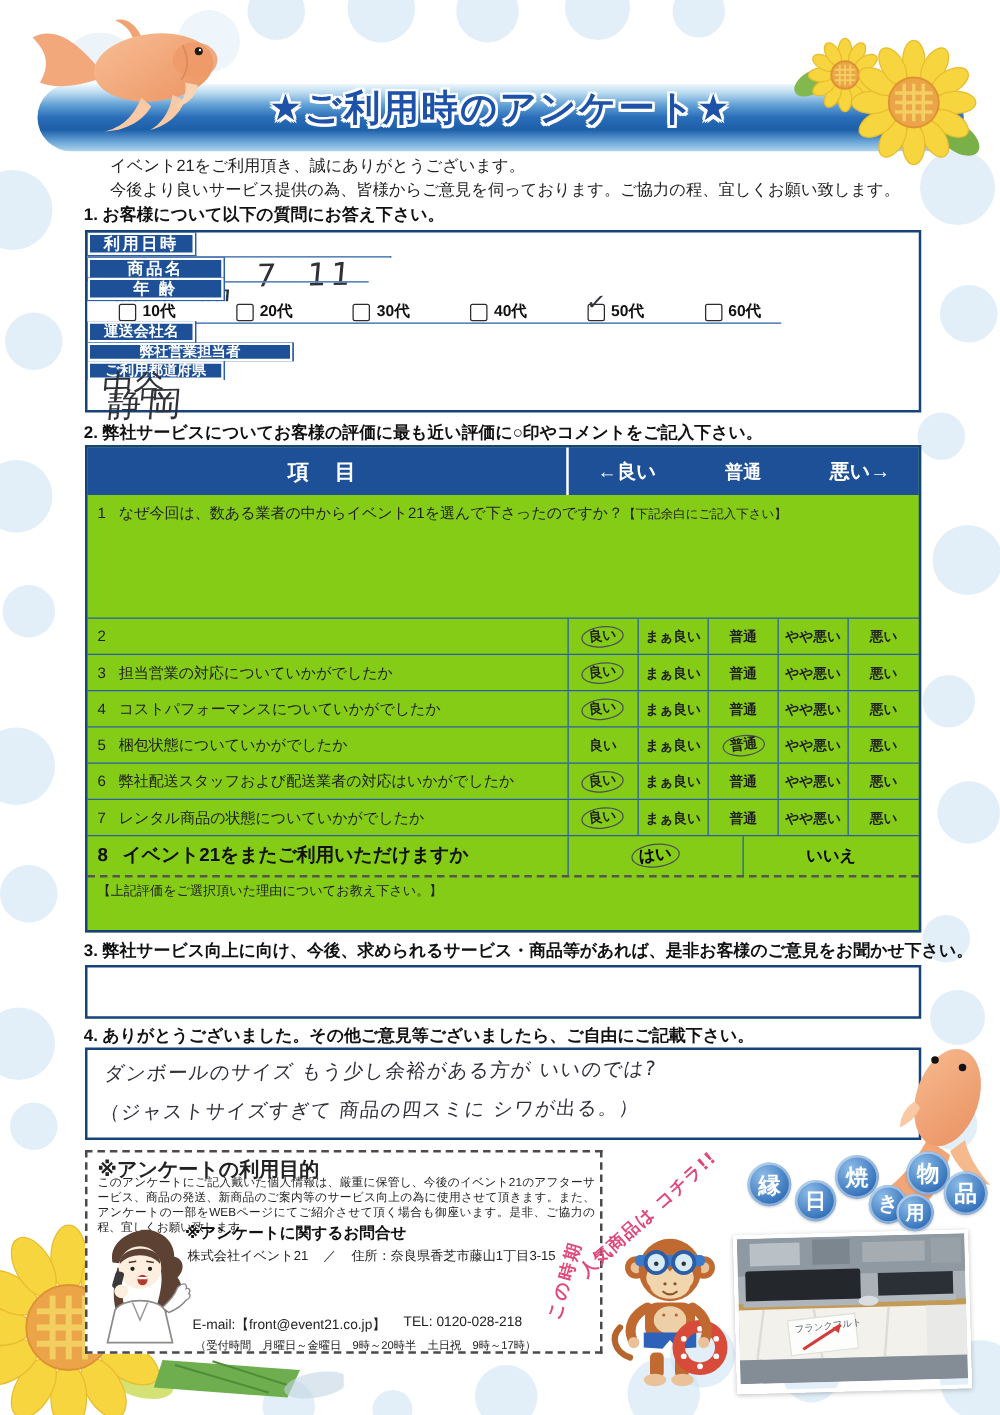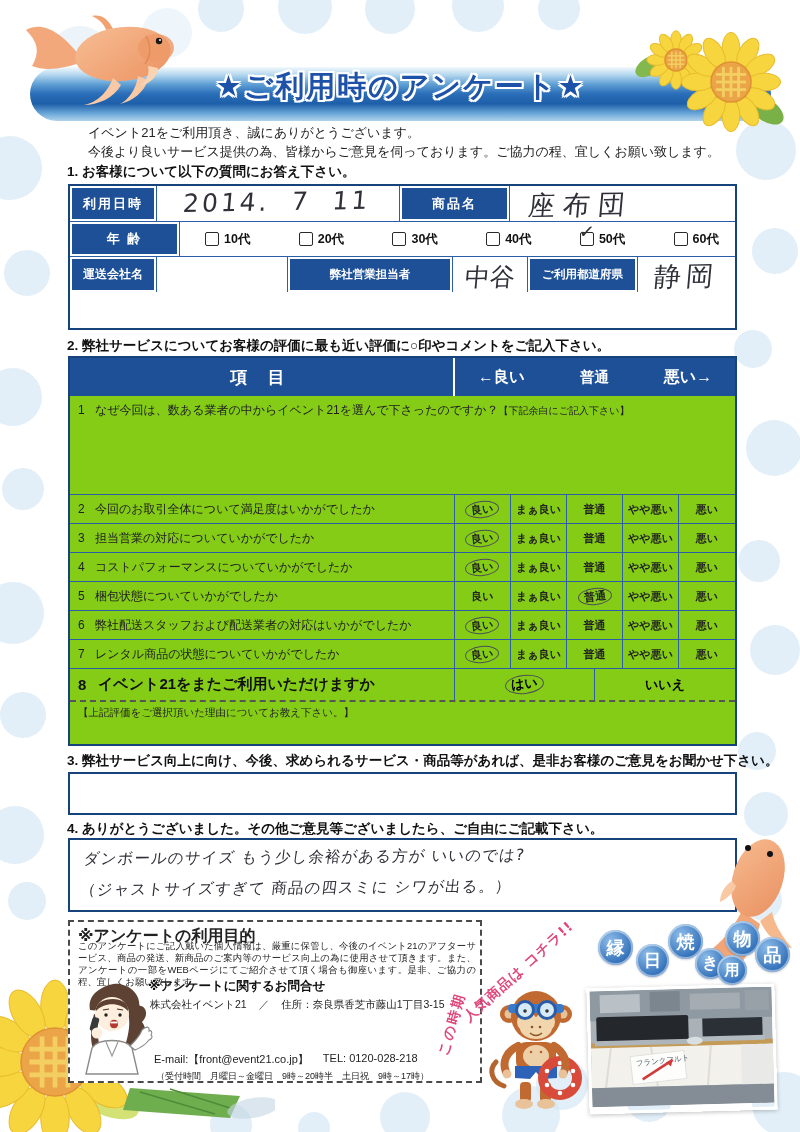--- a/index.html
+++ b/index.html
@@ -15,21 +15,21 @@
     display:flex; align-items:flex-start; justify-content:center;
     box-shadow:0 0 0 2px rgba(255,255,255,.85); }
   .banner-title { font-size:29px; font-weight:bold; color:#1d52a8; letter-spacing:2px;
     text-shadow:-2px -2px 0 #fff,2px -2px 0 #fff,-2px 2px 0 #fff,2px 2px 0 #fff,0 -2px 0 #fff,0 2px 0 #fff,-2px 0 0 #fff,2px 0 0 #fff; }
 
   .intro { position:absolute; left:88px; top:123px; font-size:13px; line-height:19px; color:#222; z-index:1; }
   .sec-title { position:absolute; left:67px; font-size:13.5px; font-weight:bold; color:#111; z-index:1; white-space:nowrap; }
 
   
   .t1 { position:absolute; left:68px; top:184px; width:669px; height:146px; border:2px solid #16437c; background:#fff; z-index:1; }
-  .t1row { display:flex; }
+  .t1row { display:flex;flex-direction:column; }
   .t1row > div { border-right:1px solid #2a5ea6; border-bottom:1px solid #2a5ea6; position:relative; overflow:visible; }
   .t1row > div:last-child { border-right:none; }
   .t1row.last > div { border-bottom:none; }
   .lbl { background:#1d5096; color:#fff; font-weight:bold; display:flex; align-items:center; justify-content:center;
     font-size:13px; letter-spacing:2px; box-shadow:inset 0 0 0 2px #fff; }
   .lbl.small { font-size:11.5px; letter-spacing:0; }
   .val { background:#fff; }
   .hw { font-family:"DejaVu Sans",sans-serif; color:#2f3038; display:inline-block; transform:skewX(-6deg) rotate(-1deg); transform-origin:left center; }
   .hw-date { position:absolute; left:26px; top:3px; font-size:25px; letter-spacing:3px; white-space:pre; }
   .hw-product { position:absolute; left:18px; top:2px; font-size:27px; letter-spacing:8px; }
@@ -267,21 +267,20 @@
       <div class="h-opt h-norm">普通</div>
       <div class="h-opt h-bad">悪い→</div>
     </div>
     <div class="q1row">
       <span class="q1no">1</span><span>なぜ今回は、数ある業者の中からイベント21を選んで下さったのですか？</span><span class="q1note">【下記余白にご記入下さい】</span>
     </div>
     <div id="rating-rows">
         <div class="qrow">
           <div class="qcell">
             <span class="qno">2</span>
-            <span>今回のお取引全体について満足度はいかがでしたか</span>
           </div>
           <div class="rcell">
             <span class="mark">良い</span>
           </div>
           <div class="rcell">
             <span>まぁ良い</span>
           </div>
           <div class="rcell">
             <span>普通</span>
           </div>

